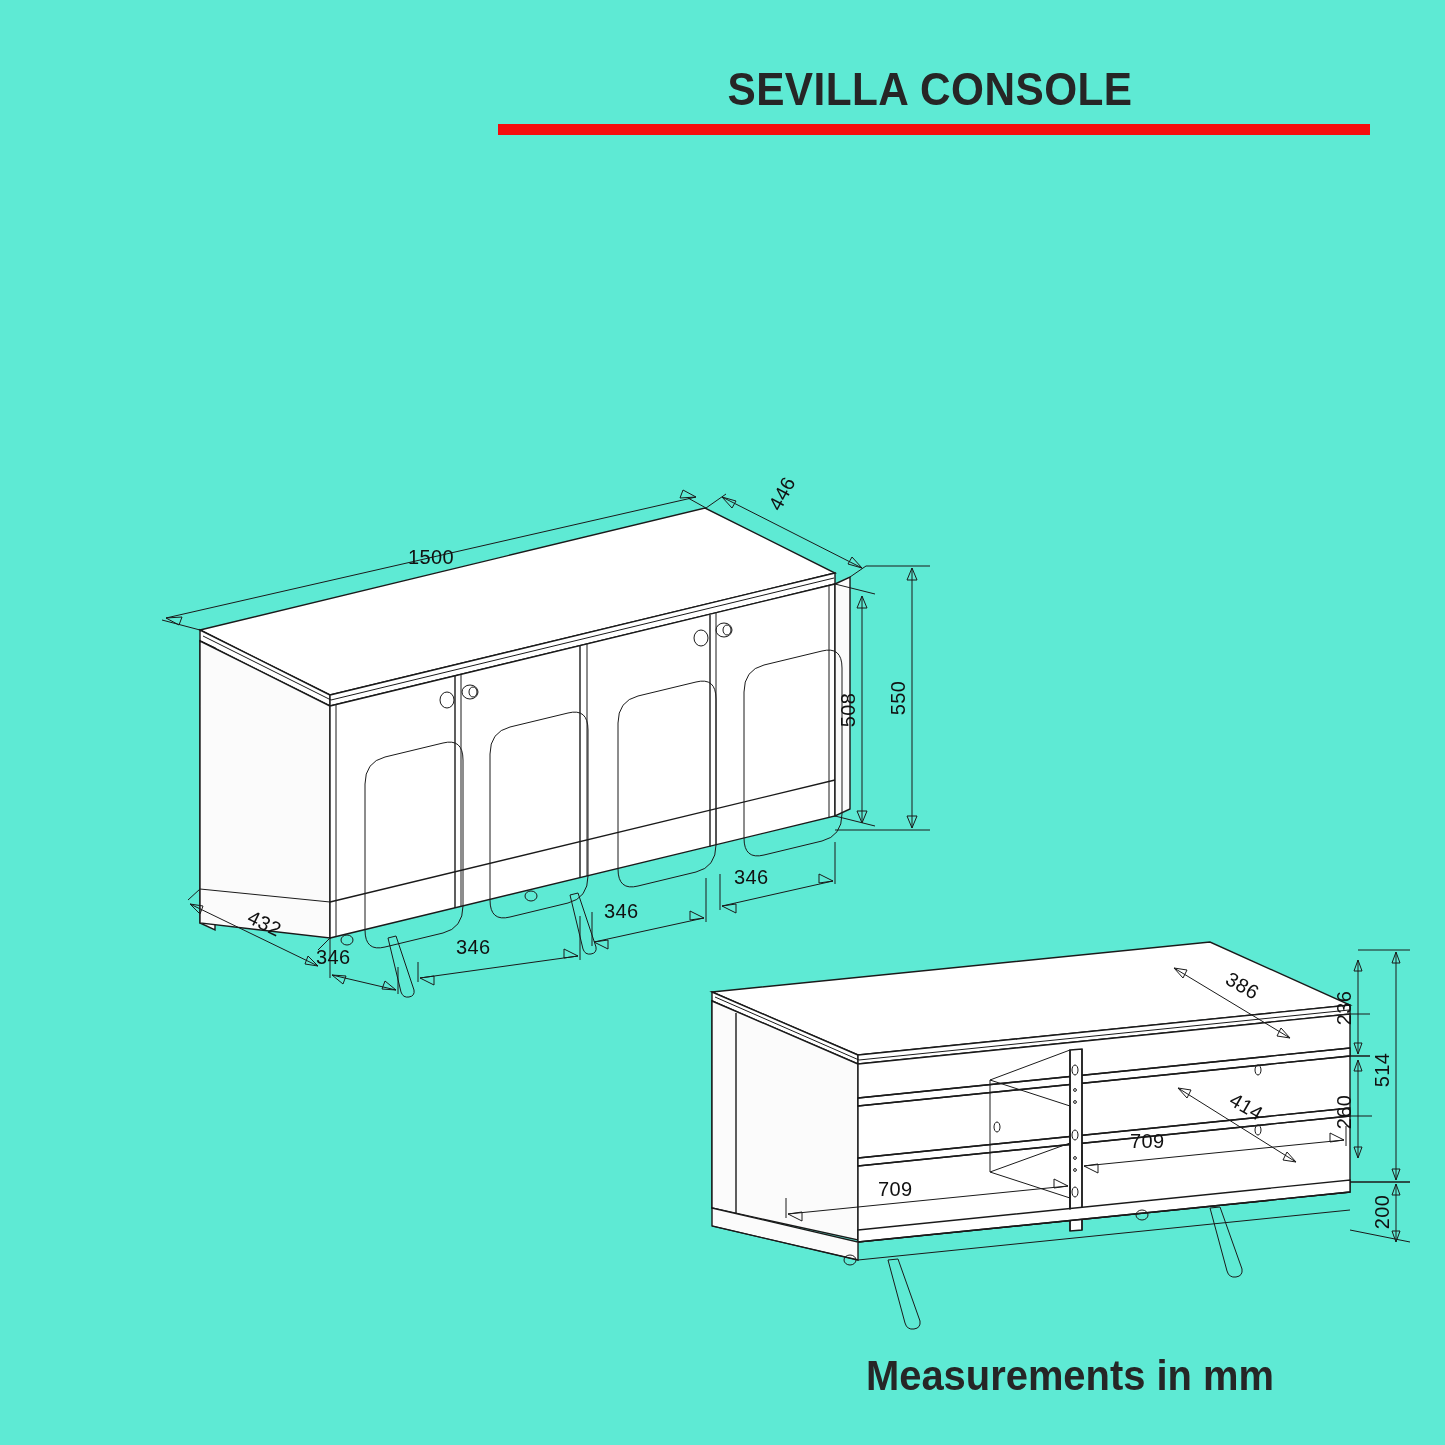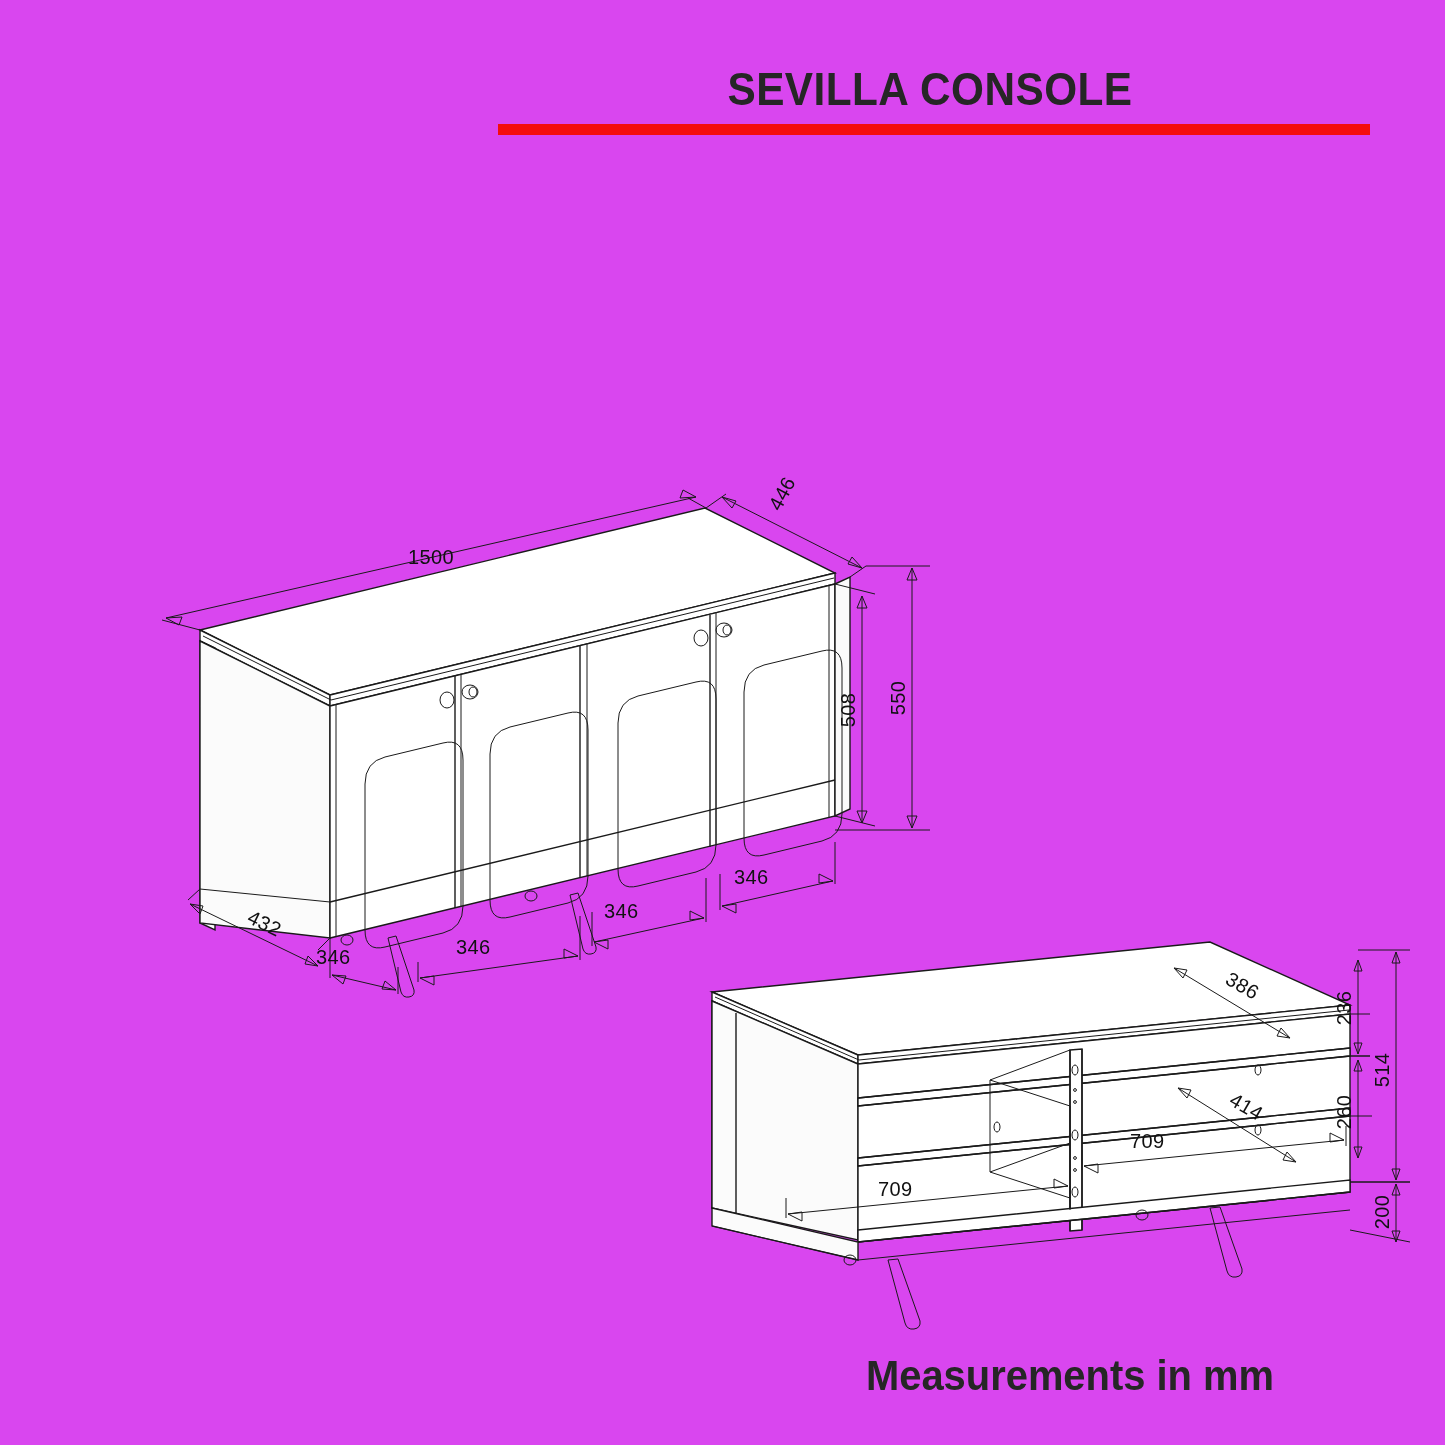--- a/index.html
+++ b/index.html
@@ -4,21 +4,21 @@
 <style>
   html, body {
     margin: 0;
     padding: 0;
     background: #ffffff;
   }
   #page {
     position: relative;
     width: 1445px;
     height: 1445px;
-    background: #d946ef;
+    background: #5eead4;
     font-family: "Liberation Sans", sans-serif;
     overflow: hidden;
   }
 
   
   #title {
     position: absolute;
     left: 490px;
     top: 62px;
     width: 880px;

